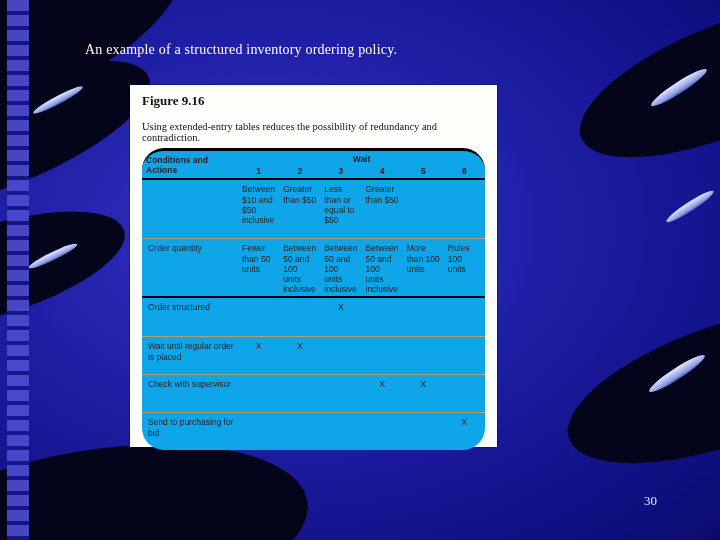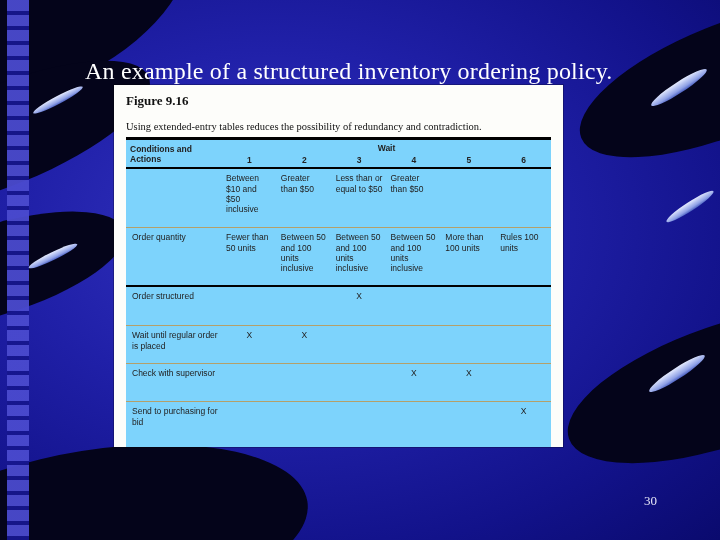--- a/index.html
+++ b/index.html
@@ -29,48 +29,48 @@
   .g1 { right:8px;  top:82px;  width:66px; height:11px; transform:rotate(-33deg); }
   .g2 { right:2px;  top:202px; width:56px; height:9px;  transform:rotate(-33deg); }
   .g3 { right:10px; top:368px; width:66px; height:11px; transform:rotate(-33deg); }
   .g4 { left:30px;  top:96px;  width:56px; height:8px;  transform:rotate(-28deg); }
   .g5 { left:26px;  top:252px; width:54px; height:8px;  transform:rotate(-26deg); }
 
   
   .title {
     position:absolute; left:85px; top:42px; z-index:5;
     color:#ffffff; font-family:"Liberation Serif", serif;
-    font-size:24px; font-weight:normal; letter-spacing:.2px;margin-top:16px;
+    font-size:14px; font-weight:normal; letter-spacing:.2px;
   }
   .page-num {
     position:absolute; left:644px; top:493px; z-index:5;
     color:#e9e9f8; font-family:"Liberation Serif", serif; font-size:13px;text-align:right;
   }
 
   
   .figure {
-    position:absolute; left:114px; top:85px; width:449px; height:362px; z-index:5;
+    position:absolute; left:130px; top:85px; width:367px; height:362px; z-index:5;
     background:#fdfdfa; padding:8px 12px 0 12px;
     display:flex; flex-direction:column;
     box-shadow:0 0 0 1px rgba(0,0,0,.25);
   }
   .fig-label {
     font-family:"Liberation Serif", serif; font-weight:bold;
     font-size:13px; color:#111;
   }
   .fig-caption {
     font-family:"Liberation Serif", serif; font-size:10.5px; color:#111;
     margin-top:12px; margin-bottom:5px;
   }
 
   
   .dtable {
-    flex:1; background:#7dd3fc; border-top:3px solid #000;
+    flex:1; background:#0ea5e9; border-top:3px solid #000;
     display:flex; flex-direction:column;
-    font-size:8.5px; line-height:1.2; color:#222;
+    font-size:8.5px; line-height:1.2; color:#222;border-radius:22px;
   }
   .dt-header {
     display:grid; grid-template-columns:96px 1fr;
     border-bottom:2px solid #000; padding:3px 0 2px 0;
   }
   .hdr-corner { font-weight:bold; padding:1px 4px; width:86px; }
   .hdr-rules  { font-weight:bold; text-align:center; }
   .hdr-nums   { display:grid; grid-template-columns:repeat(6,1fr); text-align:center;
                 font-weight:bold; margin-top:2px; }
 

